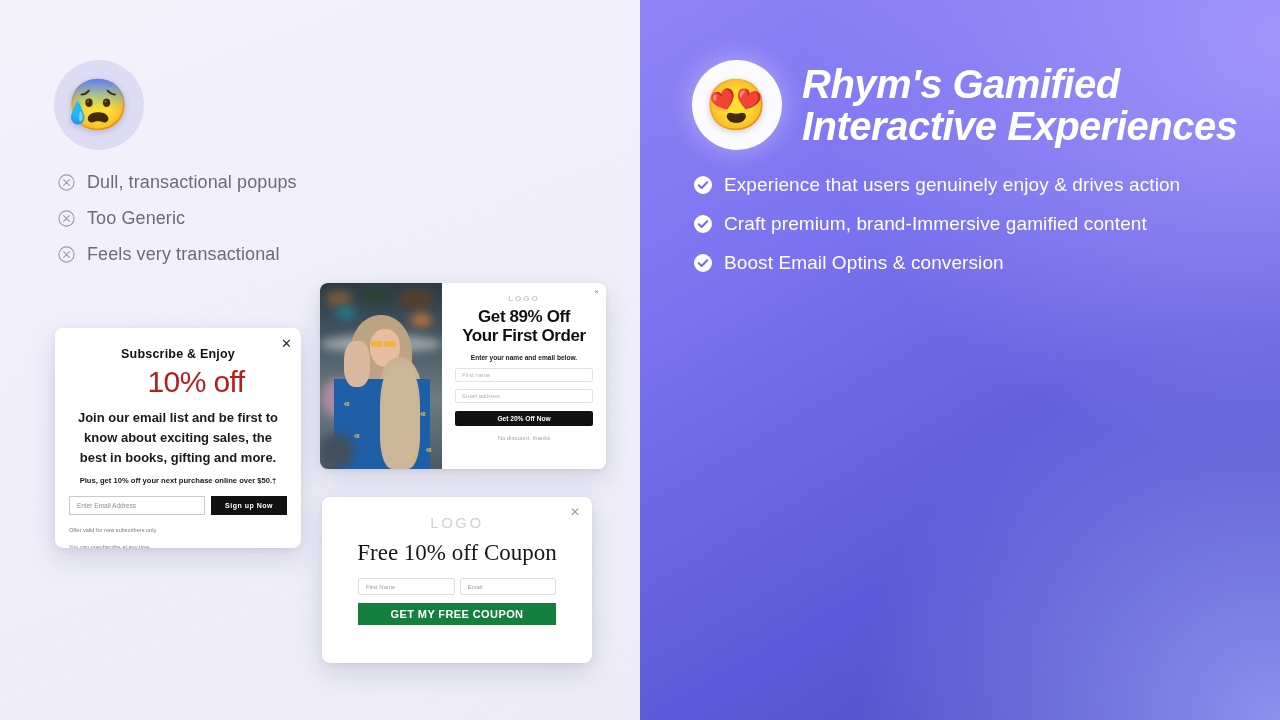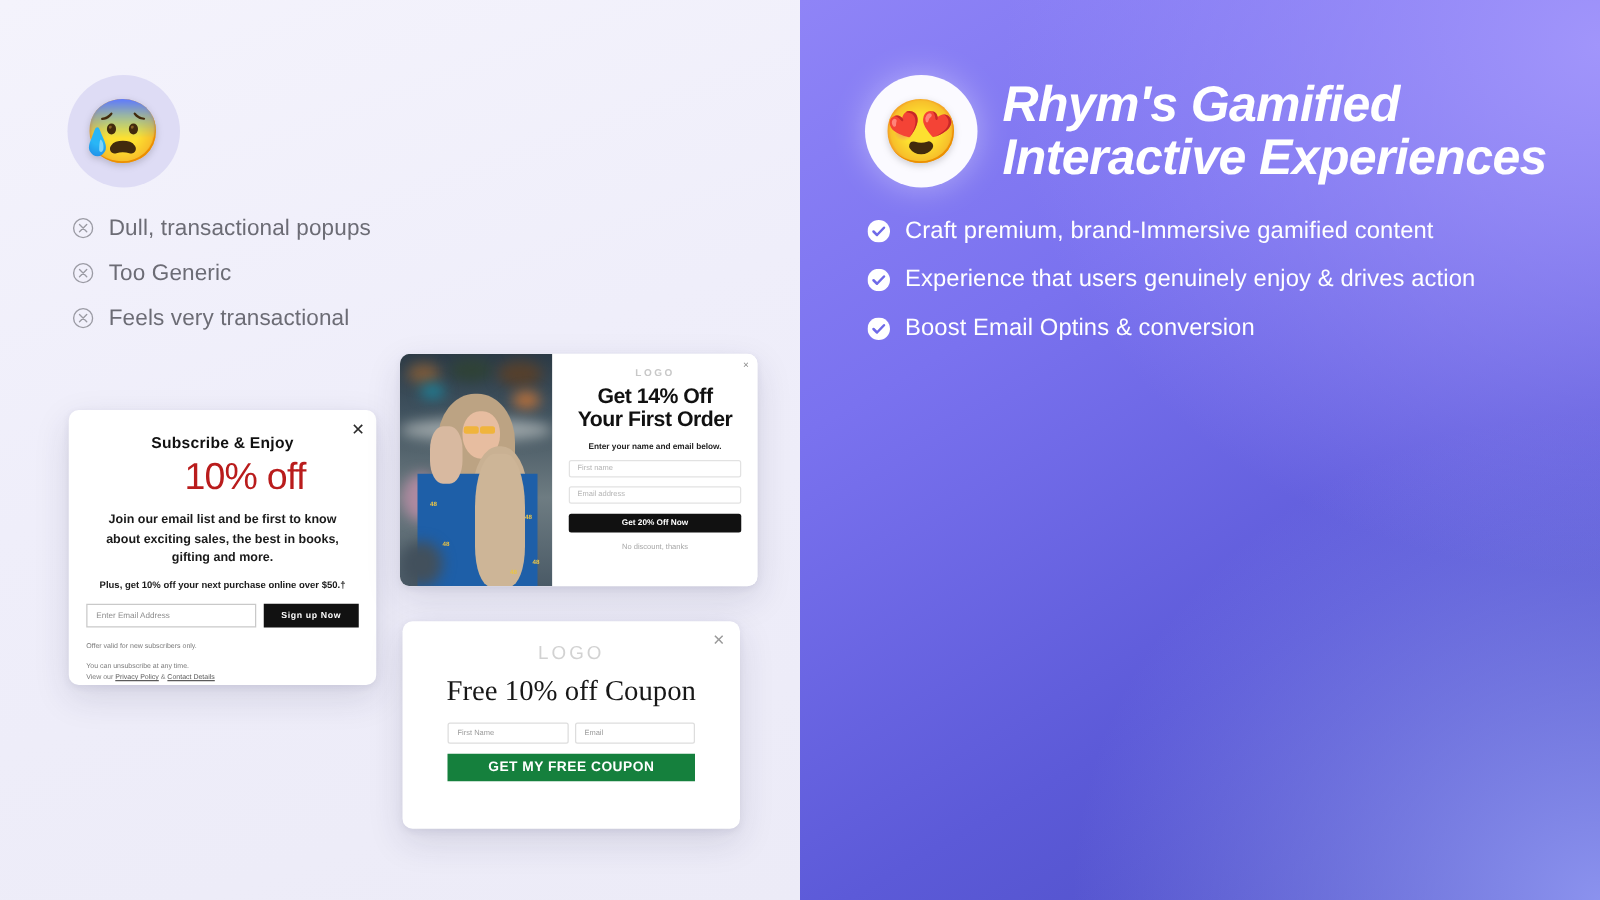--- a/index.html
+++ b/index.html
@@ -72,21 +72,21 @@
   .xclose {
     position: absolute; color: #2b2b2b; cursor: pointer;
     font-family: "Liberation Sans", sans-serif; line-height: 1;
   }
 
   
   #card-subscribe { left: 55px; top: 328px; width: 246px; height: 220px; padding: 0; }
   #card-subscribe .xclose { right: 9px; top: 9px; font-size: 13px; }
   .c1-title { text-align:center; font-size: 12.5px; font-weight: 700; color:#111; margin-top: 19px; letter-spacing:.2px;}
   .c1-big   { text-align:center; font-size: 30px; font-weight: 400; color:#b91c1c; margin-top: 4px; letter-spacing:-.6px;margin-left:36px;}
-  .c1-body  { text-align:center; font-size: 10px; font-weight:700; color:#1a1a1a; line-height:1.55; margin: 9px 22px 0; }
+  .c1-body  { text-align:center; font-size: 13px; font-weight:700; color:#1a1a1a; line-height:1.55; margin: 9px 22px 0; }
   .c1-body2 { text-align:center; font-size: 7.6px; font-weight:700; color:#1a1a1a; margin: 8px 16px 0; }
   .c1-row   { display:flex; gap: 6px; margin: 11px 14px 0; }
   .c1-input { flex:1; height: 19px; border:1px solid #c9c9c9; background:#fff;
               font-size: 6.5px; color:#8d8d8d; display:flex; align-items:center; padding-left:7px; }
   .c1-btn   { width: 76px; height: 19px; background:#111; color:#fff; font-size: 7px;
               font-weight:700; letter-spacing:.5px; display:flex; align-items:center; justify-content:center; cursor:pointer;}
   .c1-fine  { margin: 11px 14px 0; font-size: 5.6px; color:#7b7b7b; line-height: 1.5; }
   .c1-fine2 { margin: 8px 14px 0; font-size: 5.6px; color:#7b7b7b; line-height: 1.6; }
   .c1-fine3 { margin: 9px 14px 0; font-size: 4.3px; color:#9a9a9a; }
   .c1-link  { text-decoration: underline; color:#5b5b5b; cursor:pointer;}
@@ -204,21 +204,21 @@
         <div class="ph-num" style="left:100px;top:128px;">48</div>
         <div class="ph-num" style="left:106px;top:164px;">48</div>
         <div class="ph-num" style="left:34px; top:150px;">48</div>
         <div class="ph-num" style="left:88px; top:172px;">48</div>
         <div class="ph-blur" style="left:0px; top:150px; width:34px;height:36px;background:#42505c;"></div>
       </div>
       <div class="c2-right">
         <div class="xclose">×</div>
         <div class="c2-logo">LOGO</div>
         <div class="c2-title">
-          <span>Get 14% Off</span><br>
+          <span>Get 89% Off</span><br>
           <span>Your First Order</span>
         </div>
         <div class="c2-sub">Enter your name and email below.</div>
         <div class="c2-input">First name</div>
         <div class="c2-input">Email address</div>
         <div class="c2-btn">Get 20% Off Now</div>
         <div class="c2-no">No discount, thanks</div>
       </div>
     </div>
 
@@ -244,28 +244,28 @@
       <div class="hdr-title right">Rhym's Gamified
 Interactive Experiences</div>
     </div>
 
     <div class="bullets bullets-r" style="left:54px;">
       <div class="bullet">
         <svg class="ico" width="18" height="18" viewBox="0 0 18 18">
           <circle cx="9" cy="9" r="9" fill="#ffffff"></circle>
           <path d="M4.8 9.2 L7.6 12 L13.2 6.2" fill="none" stroke="#6f6ae8" stroke-width="2" stroke-linecap="round" stroke-linejoin="round"></path>
         </svg>
-        <span class="bullet-txt-r">Craft premium, brand-Immersive gamified content</span>
+        <span class="bullet-txt-r">Experience that users genuinely enjoy &amp; drives action</span>
       </div>
       <div class="bullet">
         <svg class="ico" width="18" height="18" viewBox="0 0 18 18">
           <circle cx="9" cy="9" r="9" fill="#ffffff"></circle>
           <path d="M4.8 9.2 L7.6 12 L13.2 6.2" fill="none" stroke="#6f6ae8" stroke-width="2" stroke-linecap="round" stroke-linejoin="round"></path>
         </svg>
-        <span class="bullet-txt-r">Experience that users genuinely enjoy &amp; drives action</span>
+        <span class="bullet-txt-r">Craft premium, brand-Immersive gamified content</span>
       </div>
       <div class="bullet">
         <svg class="ico" width="18" height="18" viewBox="0 0 18 18">
           <circle cx="9" cy="9" r="9" fill="#ffffff"></circle>
           <path d="M4.8 9.2 L7.6 12 L13.2 6.2" fill="none" stroke="#6f6ae8" stroke-width="2" stroke-linecap="round" stroke-linejoin="round"></path>
         </svg>
         <span class="bullet-txt-r">Boost Email Optins &amp; conversion</span>
       </div>
     </div>
 

